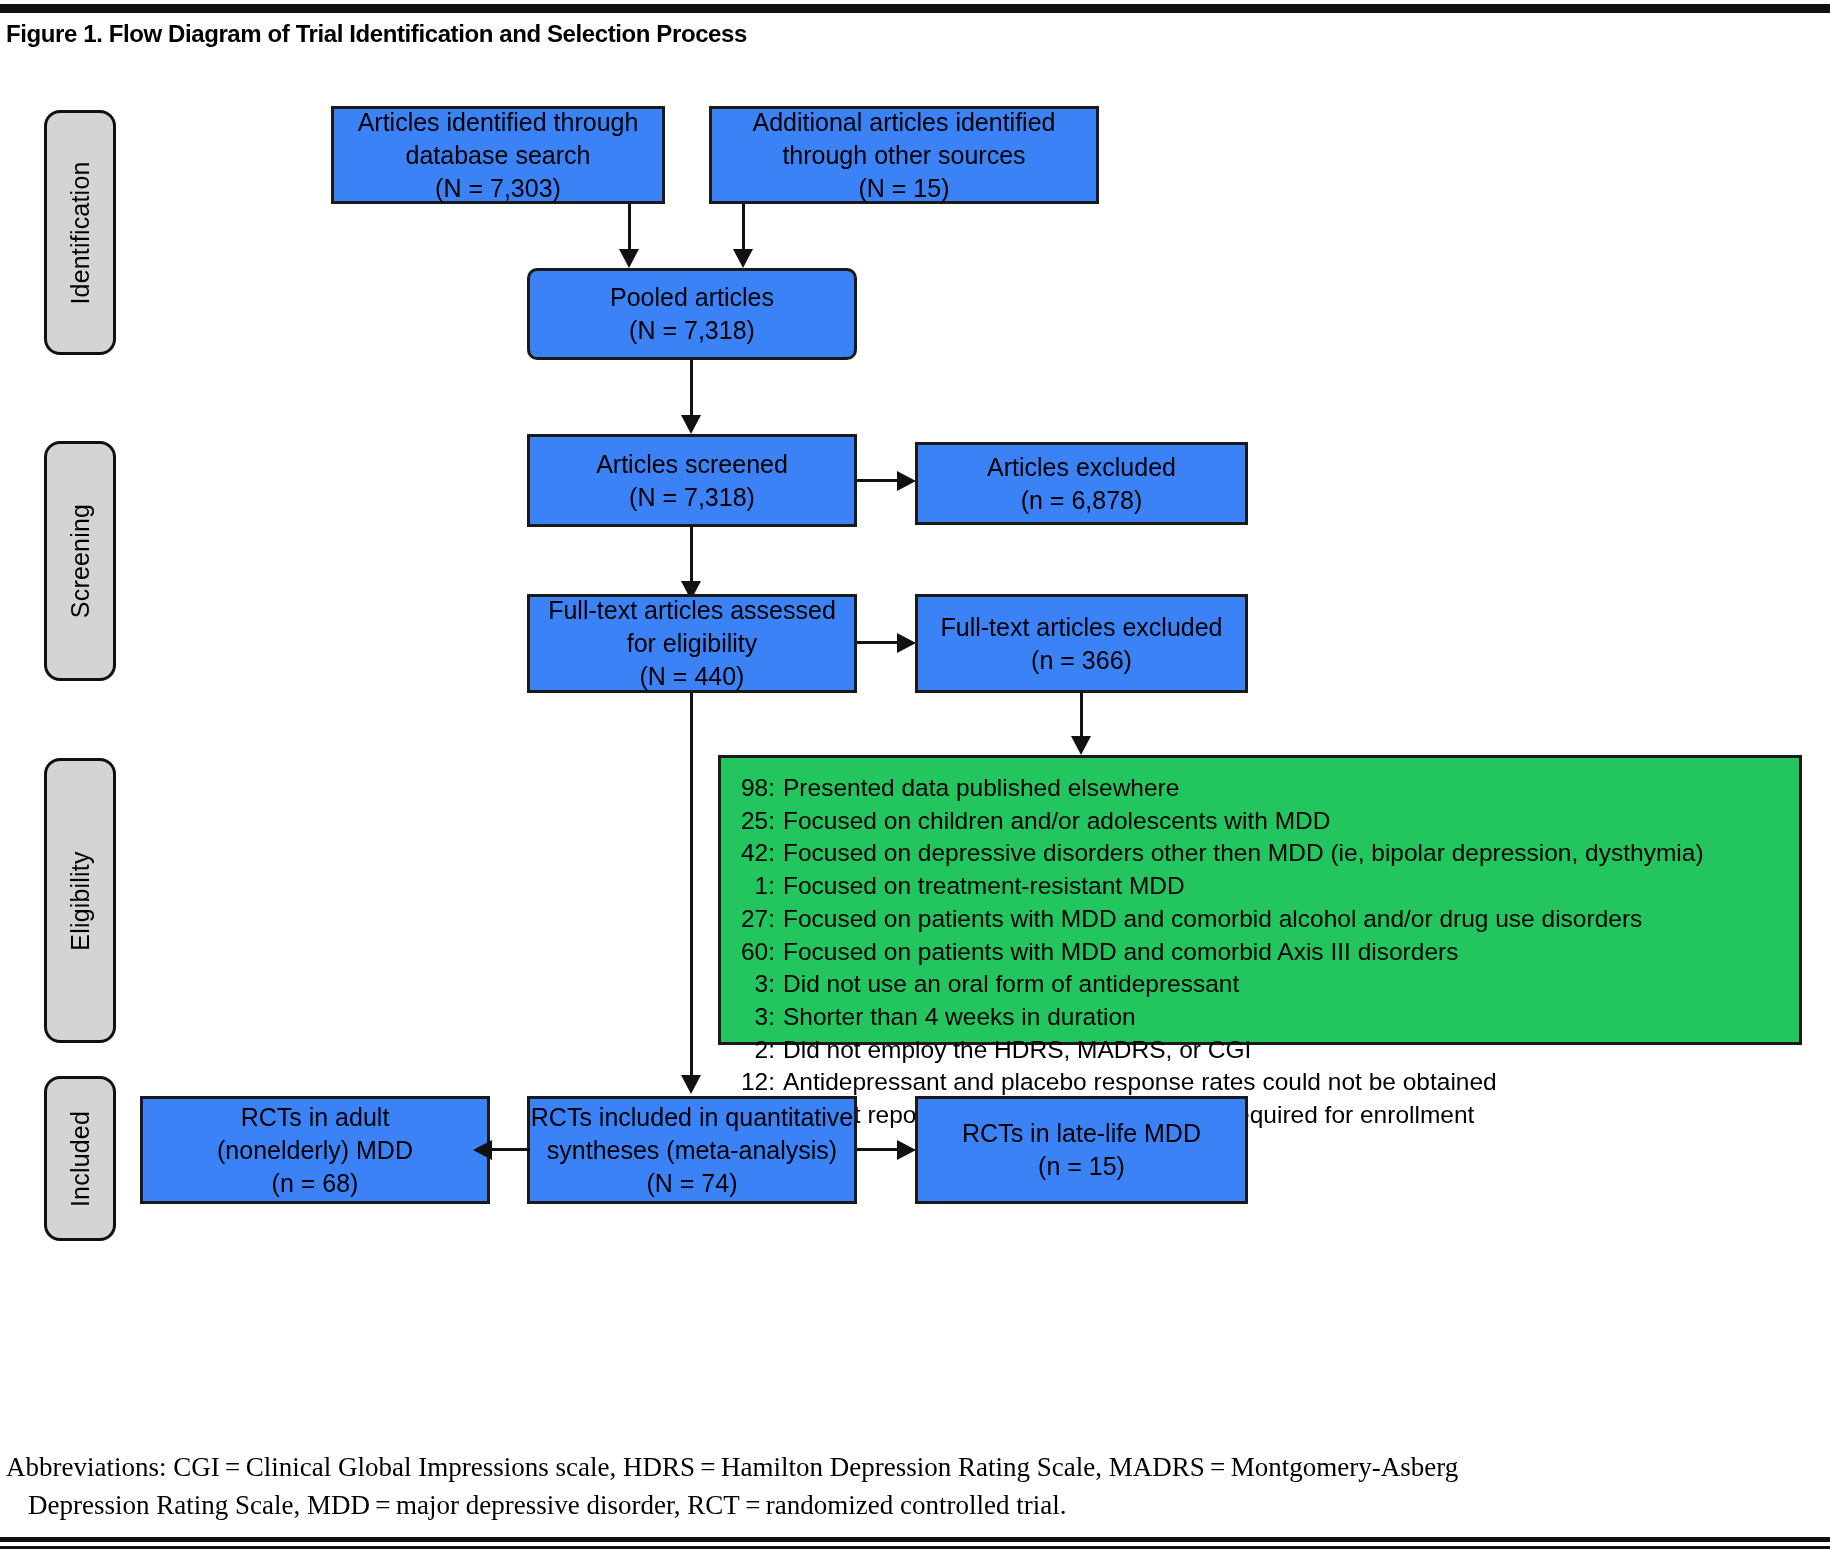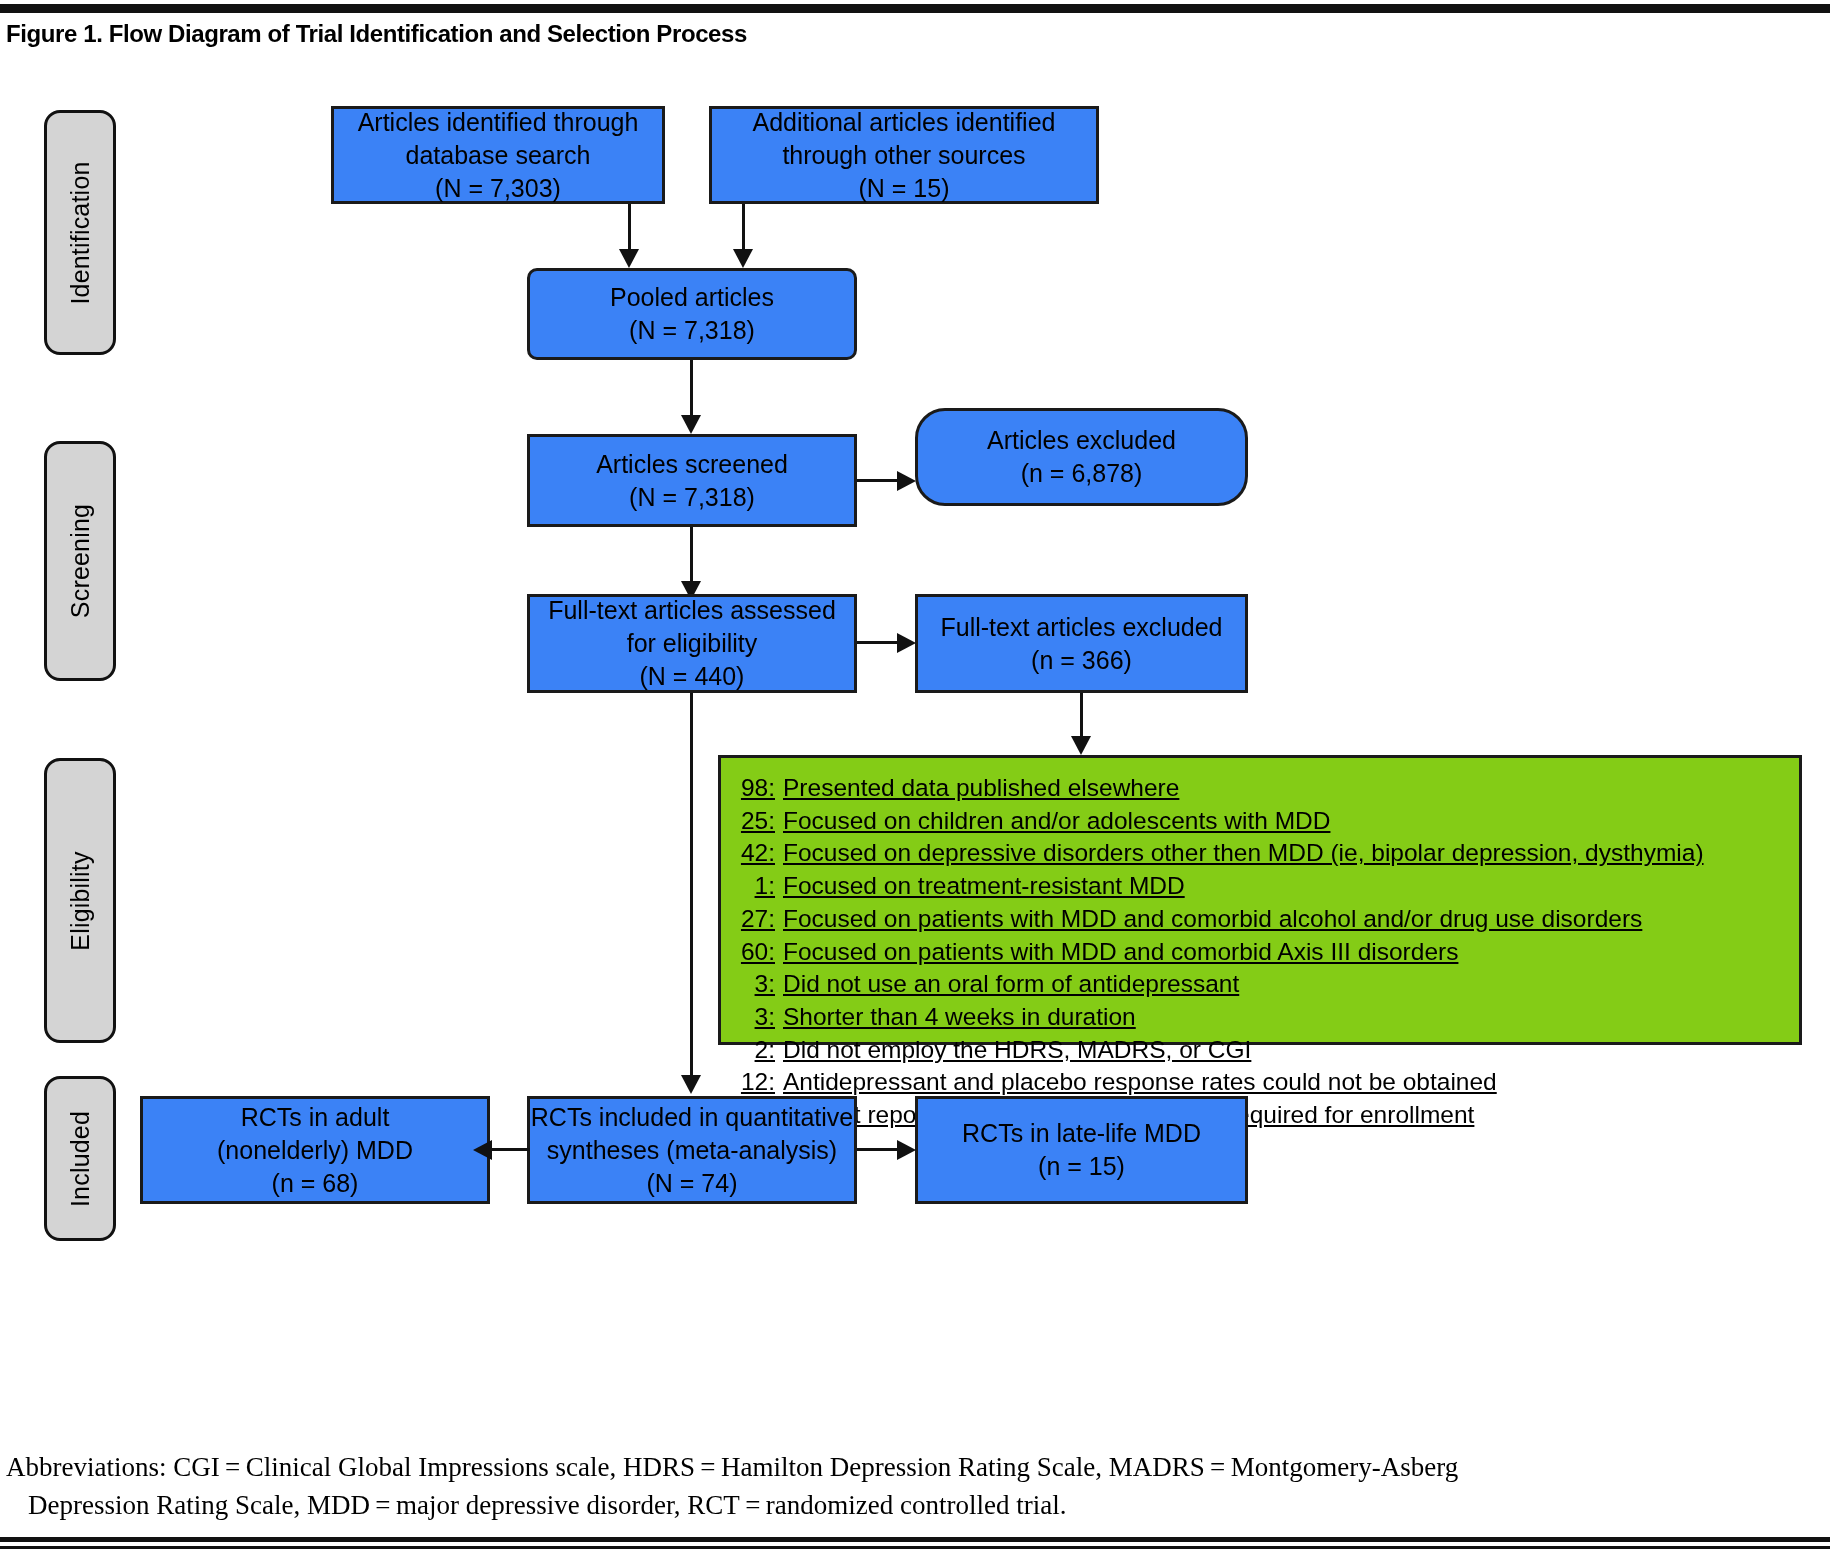--- a/index.html
+++ b/index.html
@@ -65,26 +65,25 @@
     text-align:center;
     font-size:25px;
     line-height:1.32;
     padding:4px 8px;
   }
   .box .ln { display:block; white-space:nowrap; }
 
   
   .listbox {
     position:absolute;
-    background:#84cc16;
+    background:#22c55e;
     border:3px solid #1a1a1a;
     padding:14px 10px 4px 14px;
     font-size:24.5px;
     line-height:1.335;
-    text-decoration:underline;
   }
   .listrow { display:flex; white-space:nowrap; }
   .listrow .num {
     display:inline-block;
     width:40px;
     text-align:right;
     margin-right:8px;
   }
 
   
@@ -169,21 +168,21 @@
 </div>
 
 <div class="vline" style="left:690px; top:360px; height:58px;"></div>
 <div class="arrow-d" style="left:681px; top:415px;"></div>
 
 <div class="box" style="left:527px; top:434px; width:330px; height:93px;">
   <span class="ln">Articles screened</span>
   <span class="ln">(N = 7,318)</span>
 </div>
 
-<div class="box" style="left:915px; top:408px; width:333px; height:98px;border-radius:30px;">
+<div class="box" style="left:915px; top:442px; width:333px; height:83px;">
   <span class="ln">Articles excluded</span>
   <span class="ln">(n = 6,878)</span>
 </div>
 
 <div class="hline" style="left:857px; top:479px; width:43px;"></div>
 <div class="arrow-r" style="left:897px; top:471px;"></div>
 
 <div class="vline" style="left:690px; top:527px; height:57px;"></div>
 <div class="arrow-d" style="left:681px; top:581px;"></div>
 

